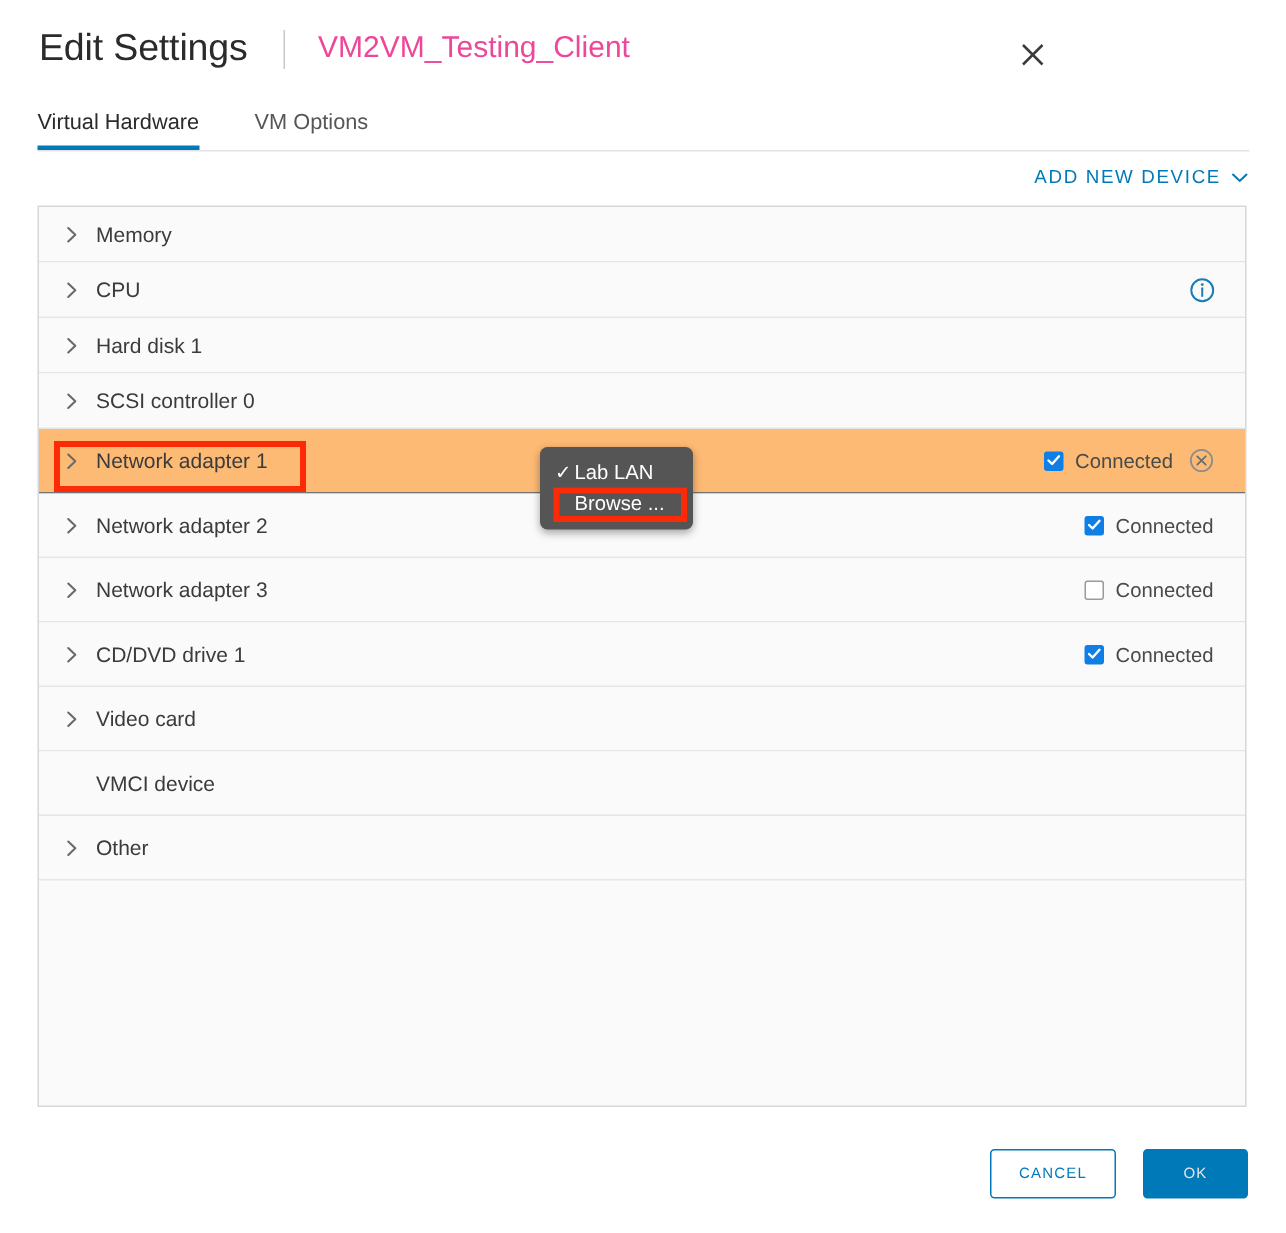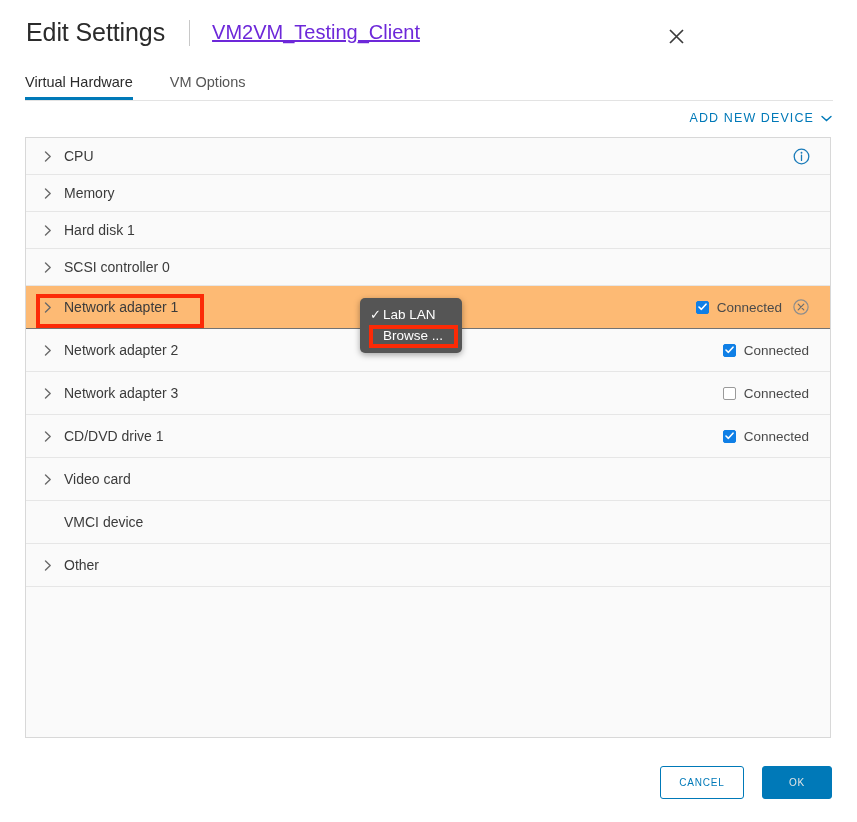--- a/index.html
+++ b/index.html
@@ -15,20 +15,21 @@
     overflow: hidden;
     position: relative;
   }
 
   
   .dialog-header {
     position: absolute;
     left: 0; top: 0;
     width: 706px;
     height: 66px;
+    padding-left: 12px;
   }
   .title-row {
     position: absolute;
     left: 26px;
     top: 18px;
     display: flex;
     align-items: center;
   }
   .title-main {
     font-size: 25px;
@@ -39,23 +40,22 @@
   }
   .title-sep {
     width: 1px;
     height: 26px;
     background: #c8c8c8;
     margin: 0 22px 0 24px;
   }
   .title-sub {
     font-size: 20px;
     font-weight: 400;
-    color: #6d28d9;
-    white-space: nowrap;
-    text-decoration: underline;
+    color: #ec4899;
+    white-space: nowrap;
   }
   .close-btn {
     position: absolute;
     right: 16px;
     top: 22px;
     width: 28px;
     height: 28px;
     display: flex;
     align-items: center;
     justify-content: center;
@@ -336,36 +336,36 @@
   </span>
 </div>
 
 <div class="device-table" id="device-list">
   <div class="device-row">
       <span class="row-chevron">
         <svg width="9" height="11" viewBox="0 0 9 11" aria-hidden="true">
           <path d="M1.5 1 L6.2 5.5 L1.5 10" stroke="#6a6a6a" stroke-width="1.4" fill="none" stroke-linecap="round" stroke-linejoin="round"></path>
         </svg>
       </span>
+      <span class="device-label">Memory</span>
+    </div>
+    <div class="device-row">
+      <span class="row-chevron">
+        <svg width="9" height="11" viewBox="0 0 9 11" aria-hidden="true">
+          <path d="M1.5 1 L6.2 5.5 L1.5 10" stroke="#6a6a6a" stroke-width="1.4" fill="none" stroke-linecap="round" stroke-linejoin="round"></path>
+        </svg>
+      </span>
       <span class="device-label">CPU</span>
       <span class="info-icon">
         <svg width="17" height="17" viewBox="0 0 17 17" aria-hidden="true">
           <circle cx="8.5" cy="8.5" r="7.3" stroke="#1a7bb9" stroke-width="1.3" fill="none"></circle>
           <circle cx="8.5" cy="4.7" r="0.95" fill="#1a7bb9"></circle>
           <path d="M8.5 7.1 L8.5 12.4" stroke="#1a7bb9" stroke-width="1.3" stroke-linecap="round"></path>
         </svg>
       </span>
-    </div>
-    <div class="device-row">
-      <span class="row-chevron">
-        <svg width="9" height="11" viewBox="0 0 9 11" aria-hidden="true">
-          <path d="M1.5 1 L6.2 5.5 L1.5 10" stroke="#6a6a6a" stroke-width="1.4" fill="none" stroke-linecap="round" stroke-linejoin="round"></path>
-        </svg>
-      </span>
-      <span class="device-label">Memory</span>
     </div>
     <div class="device-row">
       <span class="row-chevron">
         <svg width="9" height="11" viewBox="0 0 9 11" aria-hidden="true">
           <path d="M1.5 1 L6.2 5.5 L1.5 10" stroke="#6a6a6a" stroke-width="1.4" fill="none" stroke-linecap="round" stroke-linejoin="round"></path>
         </svg>
       </span>
       <span class="device-label">Hard disk 1</span>
     </div>
     <div class="device-row">

